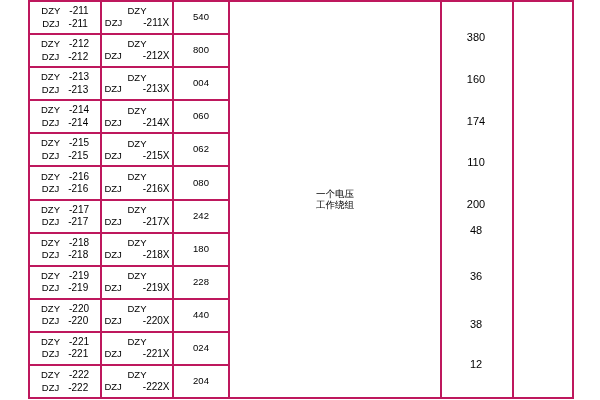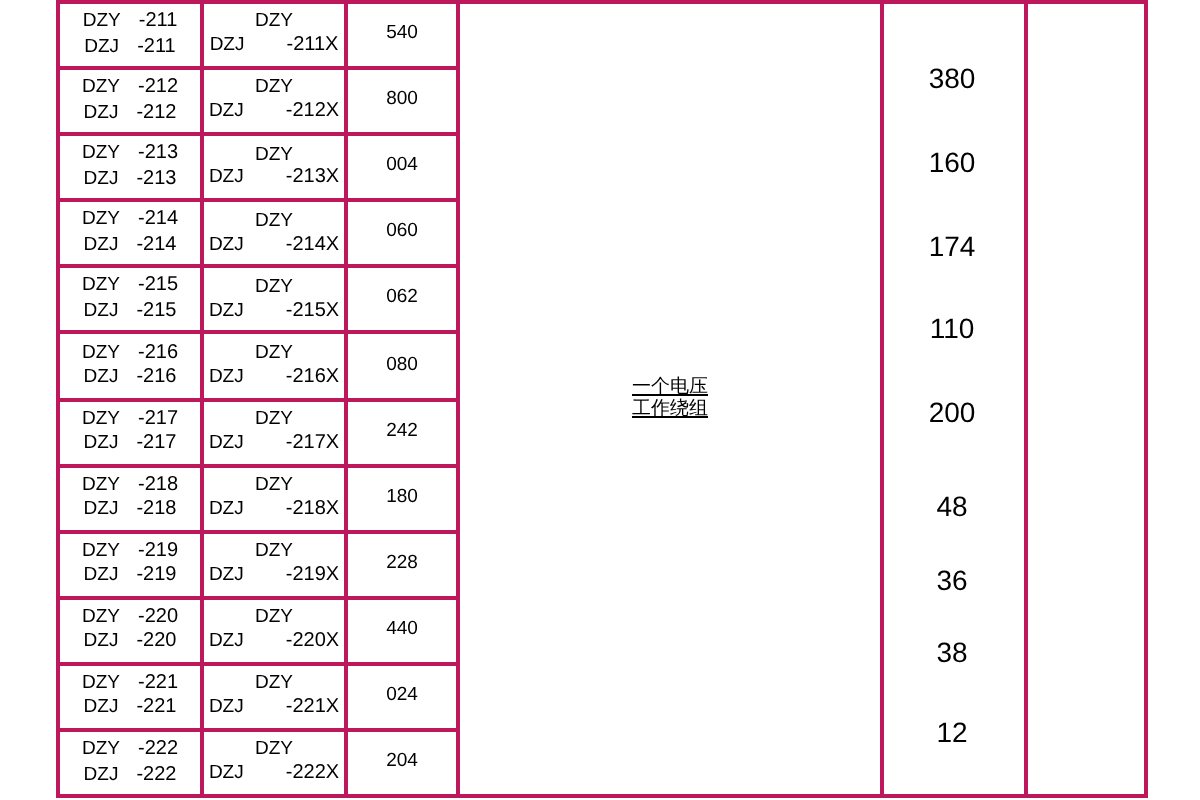--- a/index.html
+++ b/index.html
@@ -84,21 +84,20 @@
   .sfx.tight { margin-left: 21px; }
 
   .num {
     font-size: 10.5px;
   }
 
   
   .merged-mid {
     font-size: 10px;
     line-height: 2.0;
-    text-decoration: underline;
   }
   .merged-mid div { white-space: nowrap; }
 
   
   .vcell {
     font-size: 10.5px;
   }
 
   .blank { }
 
@@ -109,21 +108,21 @@
     top: 0;
     width: 72px;
     height: 400px;
     pointer-events: none;
   }
   .vcol-overlay .v {
     position: absolute;
     left: 0;
     width: 72px;
     text-align: center;
-    font-size: 14px;
+    font-size: 11px;
     color: #000;
   }
 </style>
 </head>
 <body>
 
 <div class="page">
 
   <div class="tbl-wrap">
     <table class="spec">
@@ -470,19 +469,19 @@
       </tbody>
     </table>
   </div>
 
   <div class="vcol-overlay">
     <div class="v" style="top:31px">380</div>
     <div class="v" style="top:73px">160</div>
     <div class="v" style="top:115px">174</div>
     <div class="v" style="top:156px">110</div>
     <div class="v" style="top:198px">200</div>
-    <div class="v" style="top:245px">48</div>
-    <div class="v" style="top:282px">36</div>
+    <div class="v" style="top:224px">48</div>
+    <div class="v" style="top:270px">36</div>
     <div class="v" style="top:318px">38</div>
     <div class="v" style="top:358px">12</div>
   </div>
 
 </div>
 
 </body></html>

